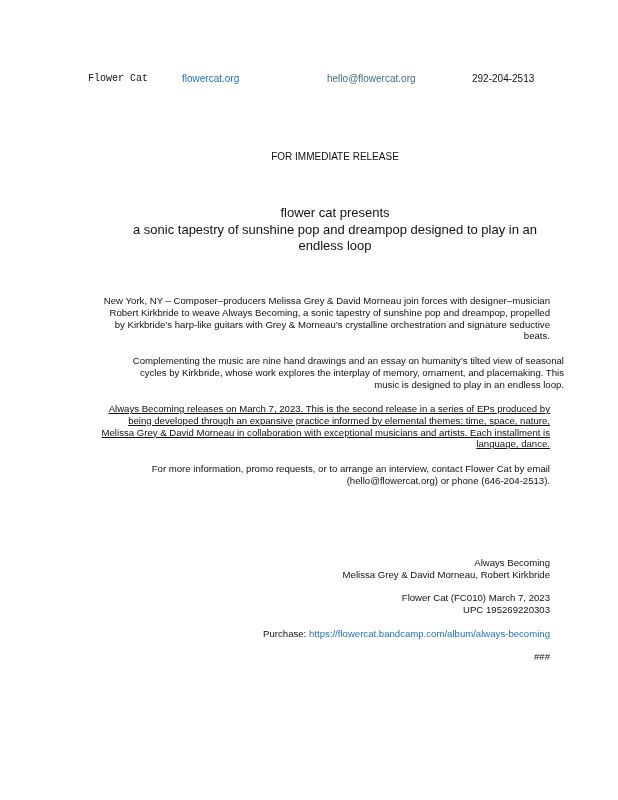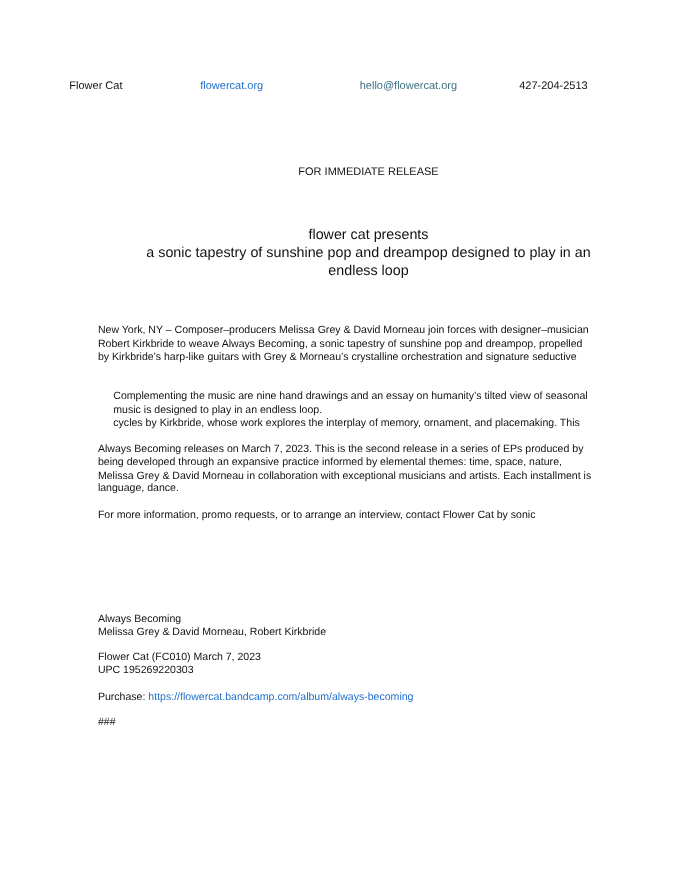--- a/index.html
+++ b/index.html
@@ -3,62 +3,64 @@
 <meta charset="utf-8">
 <style>
   html, body { margin: 0; padding: 0; background: #ffffff; }
   body { width: 618px; height: 800px; position: relative; overflow: hidden;
          font-family: "Liberation Sans", sans-serif; color: #111; font-size: 10px; }
   .abs { position: absolute; white-space: nowrap; }
   .link-blue { color: #1f6fc8; text-decoration: none; }
   .link-email { color: #3f6f84; }
   .center { position: absolute; left: 0; width: 618px; text-align: center; padding-left: 26px; }
   .title { font-size: 13px; line-height: 16.5px; }
-  .para { position: absolute; left: 89px; width: 480px; line-height: 11.8px; font-size: 9.6px; }
+  .para { position: absolute; left: 70px; width: 480px; line-height: 11.8px; font-size: 9.6px; text-align: right; }
   .para span { display: block; white-space: nowrap; }
 </style>
 </head>
 <body>
 
 <div>
-  <span class="abs" style="left:63px; top:73px;">Flower Cat</span>
+  <span class="abs" style="left:88px; top:73px;font-family:Liberation Mono, monospace;">Flower Cat</span>
   <a class="abs link-blue" style="left:182px; top:73px;">flowercat.org</a>
   <a class="abs link-email" style="left:327px; top:73px;">hello@flowercat.org</a>
-  <span class="abs" style="left:472px; top:73px;">427-204-2513</span>
+  <span class="abs" style="left:472px; top:73px;">292-204-2513</span>
 </div>
 
 <div class="center" style="top:151px;">FOR IMMEDIATE RELEASE</div>
 
 <div class="center title" style="top:205px;">
   <div>flower cat presents</div>
   <div>a sonic tapestry of sunshine pop and dreampop designed to play in an</div>
   <div>endless loop</div>
 </div>
 
 <div class="para" style="top:295px;">
   <span>New York, NY – Composer–producers Melissa Grey &amp; David Morneau join forces with designer–musician</span>
   <span>Robert Kirkbride to weave Always Becoming, a sonic tapestry of sunshine pop and dreampop, propelled</span>
   <span>by Kirkbride’s harp-like guitars with Grey &amp; Morneau’s crystalline orchestration and signature seductive</span>
+  <span>beats.</span>
 </div>
 
 <div class="para" style="top:355px;margin-left:14px;">
   <span>Complementing the music are nine hand drawings and an essay on humanity’s tilted view of seasonal</span>
+  <span>cycles by Kirkbride, whose work explores the interplay of memory, ornament, and placemaking. This</span>
   <span>music is designed to play in an endless loop.</span>
-  <span>cycles by Kirkbride, whose work explores the interplay of memory, ornament, and placemaking. This</span>
 </div>
 
-<div class="para" style="top:403px;">
+<div class="para" style="top:403px;text-decoration:underline;">
   <span>Always Becoming releases on March 7, 2023. This is the second release in a series of EPs produced by</span>
   <span>being developed through an expansive practice informed by elemental themes: time, space, nature,</span>
   <span>Melissa Grey &amp; David Morneau in collaboration with exceptional musicians and artists. Each installment is</span>
   <span>language, dance.</span>
 </div>
 
 <div class="para" style="top:463px;">
-  <span>For more information, promo requests, or to arrange an interview, contact Flower Cat by sonic</span>
+  <span>For more information, promo requests, or to arrange an interview, contact Flower Cat by email</span>
+  <span>(hello@flowercat.org) or phone (646-204-2513).</span>
 </div>
 
 <div class="para" style="top:557px;">
   <span>Always Becoming</span>
   <span>Melissa Grey &amp; David Morneau, Robert Kirkbride</span>
   <span style="height:11.8px;"></span>
   <span>Flower Cat (FC010) March 7, 2023</span>
   <span>UPC 195269220303</span>
   <span style="height:11.8px;"></span>
   <span><span style="display:inline">Purchase: </span><a class="link-blue" style="display:inline">https://flowercat.bandcamp.com/album/always-becoming</a></span>

